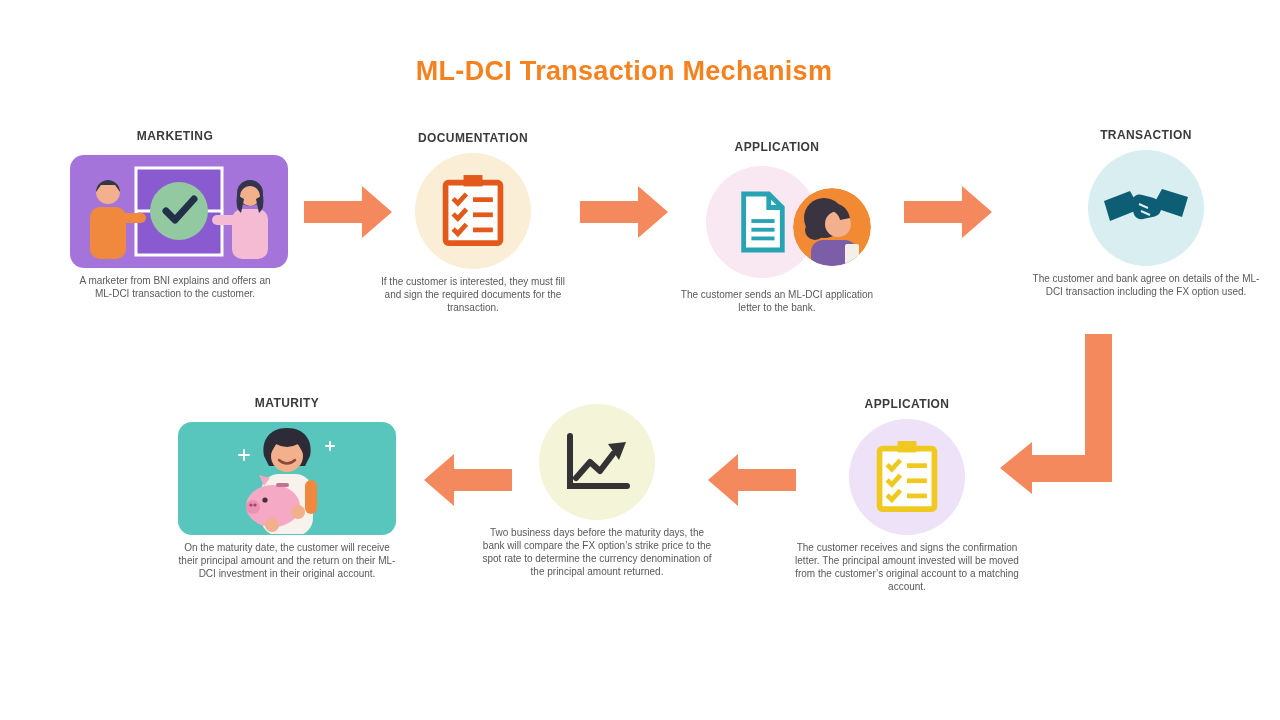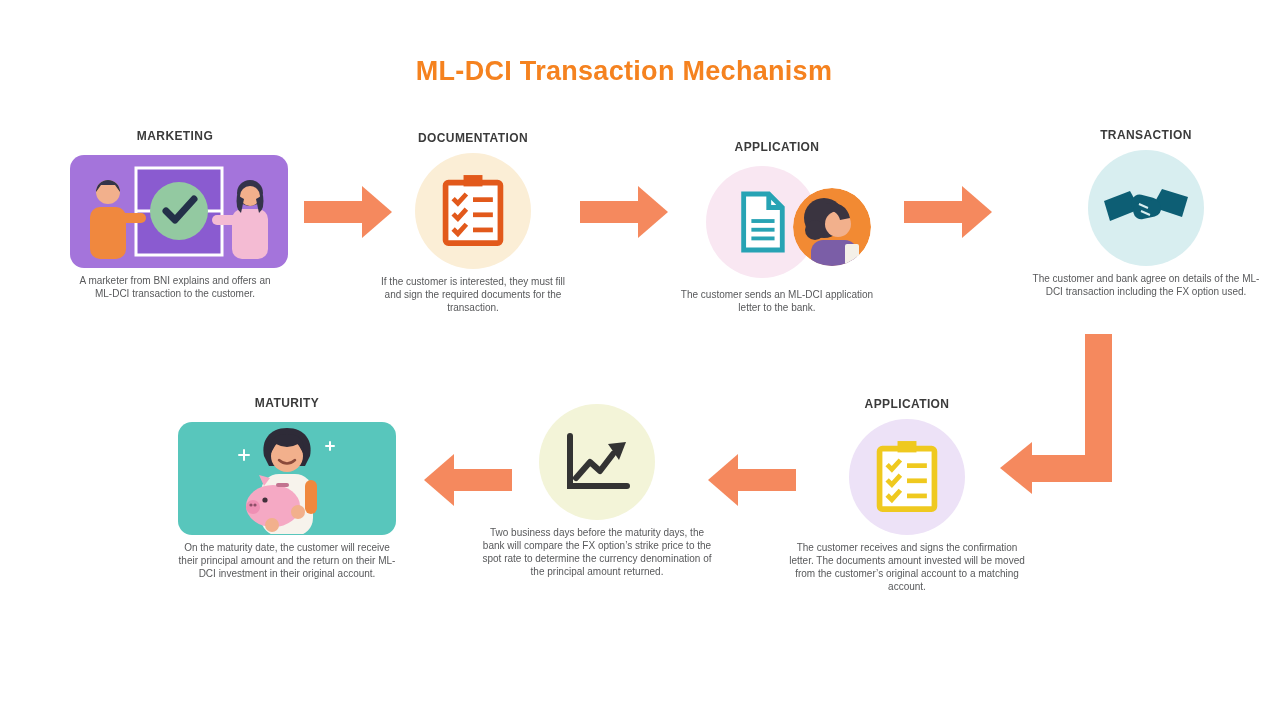--- a/index.html
+++ b/index.html
@@ -221,21 +221,21 @@
         <rect x="8" y="10" width="58" height="64" rx="3" fill="#FFFFFF" stroke="currentColor" stroke-width="6"></rect>
         <rect x="27" y="2" width="20" height="12" fill="currentColor"></rect>
         <path d="M16 27 l5 5 l9 -10" stroke="currentColor" stroke-width="5" fill="none"></path>
         <line x1="37" y1="28" x2="58" y2="28" stroke="currentColor" stroke-width="5"></line>
         <path d="M16 43 l5 5 l9 -10" stroke="currentColor" stroke-width="5" fill="none"></path>
         <line x1="37" y1="44" x2="58" y2="44" stroke="currentColor" stroke-width="5"></line>
         <path d="M16 59 l5 5 l9 -10" stroke="currentColor" stroke-width="5" fill="none"></path>
         <line x1="37" y1="60" x2="58" y2="60" stroke="currentColor" stroke-width="5"></line>
       </svg>
     </div>
-    <div class="caption">The customer receives and signs the confirmation letter. The documents amount invested will be moved from the customer’s original account to a matching account.</div>
+    <div class="caption">The customer receives and signs the confirmation letter. The principal amount invested will be moved from the customer’s original account to a matching account.</div>
   </div>
 
   <div class="arrow arrow-left" id="arrow-5">
     <div class="head"></div>
     <div class="shaft"></div>
   </div>
 
   <div class="step" id="step-fixing">
     <div class="circle circle-fixing">
       <svg width="72" height="64" viewBox="0 0 72 64" style="color:var(--fix-icon,#333333)">

